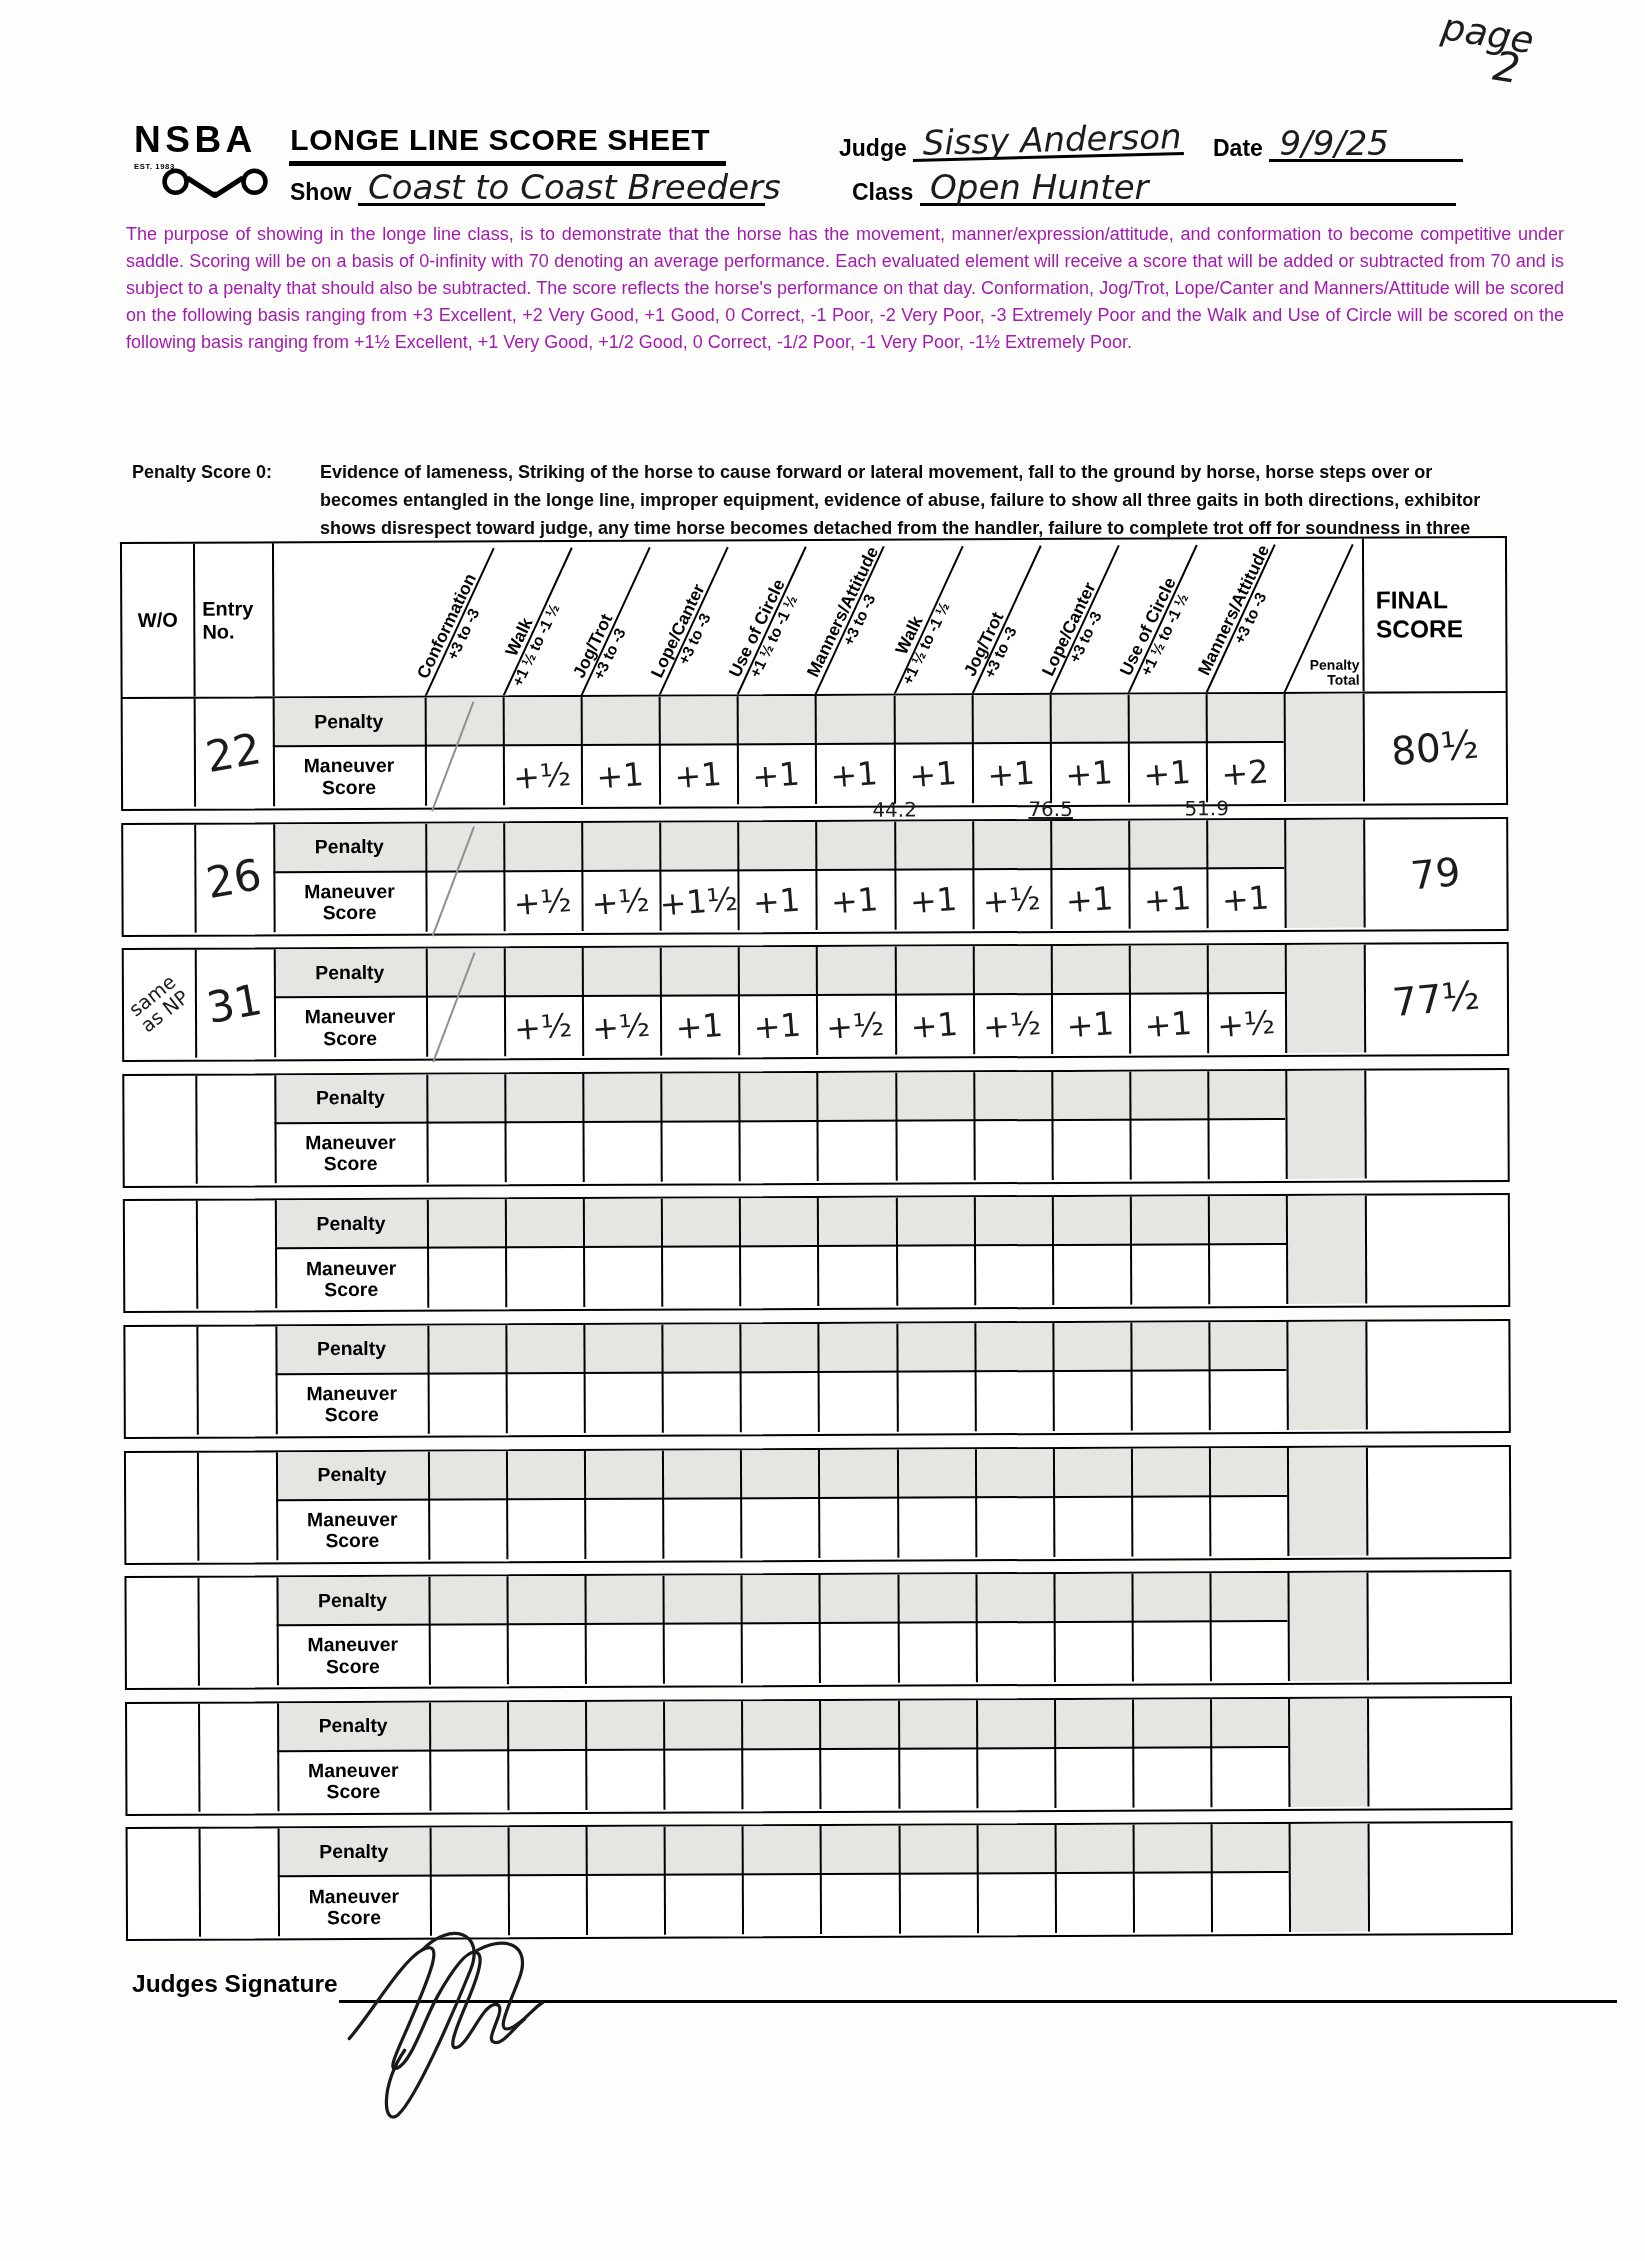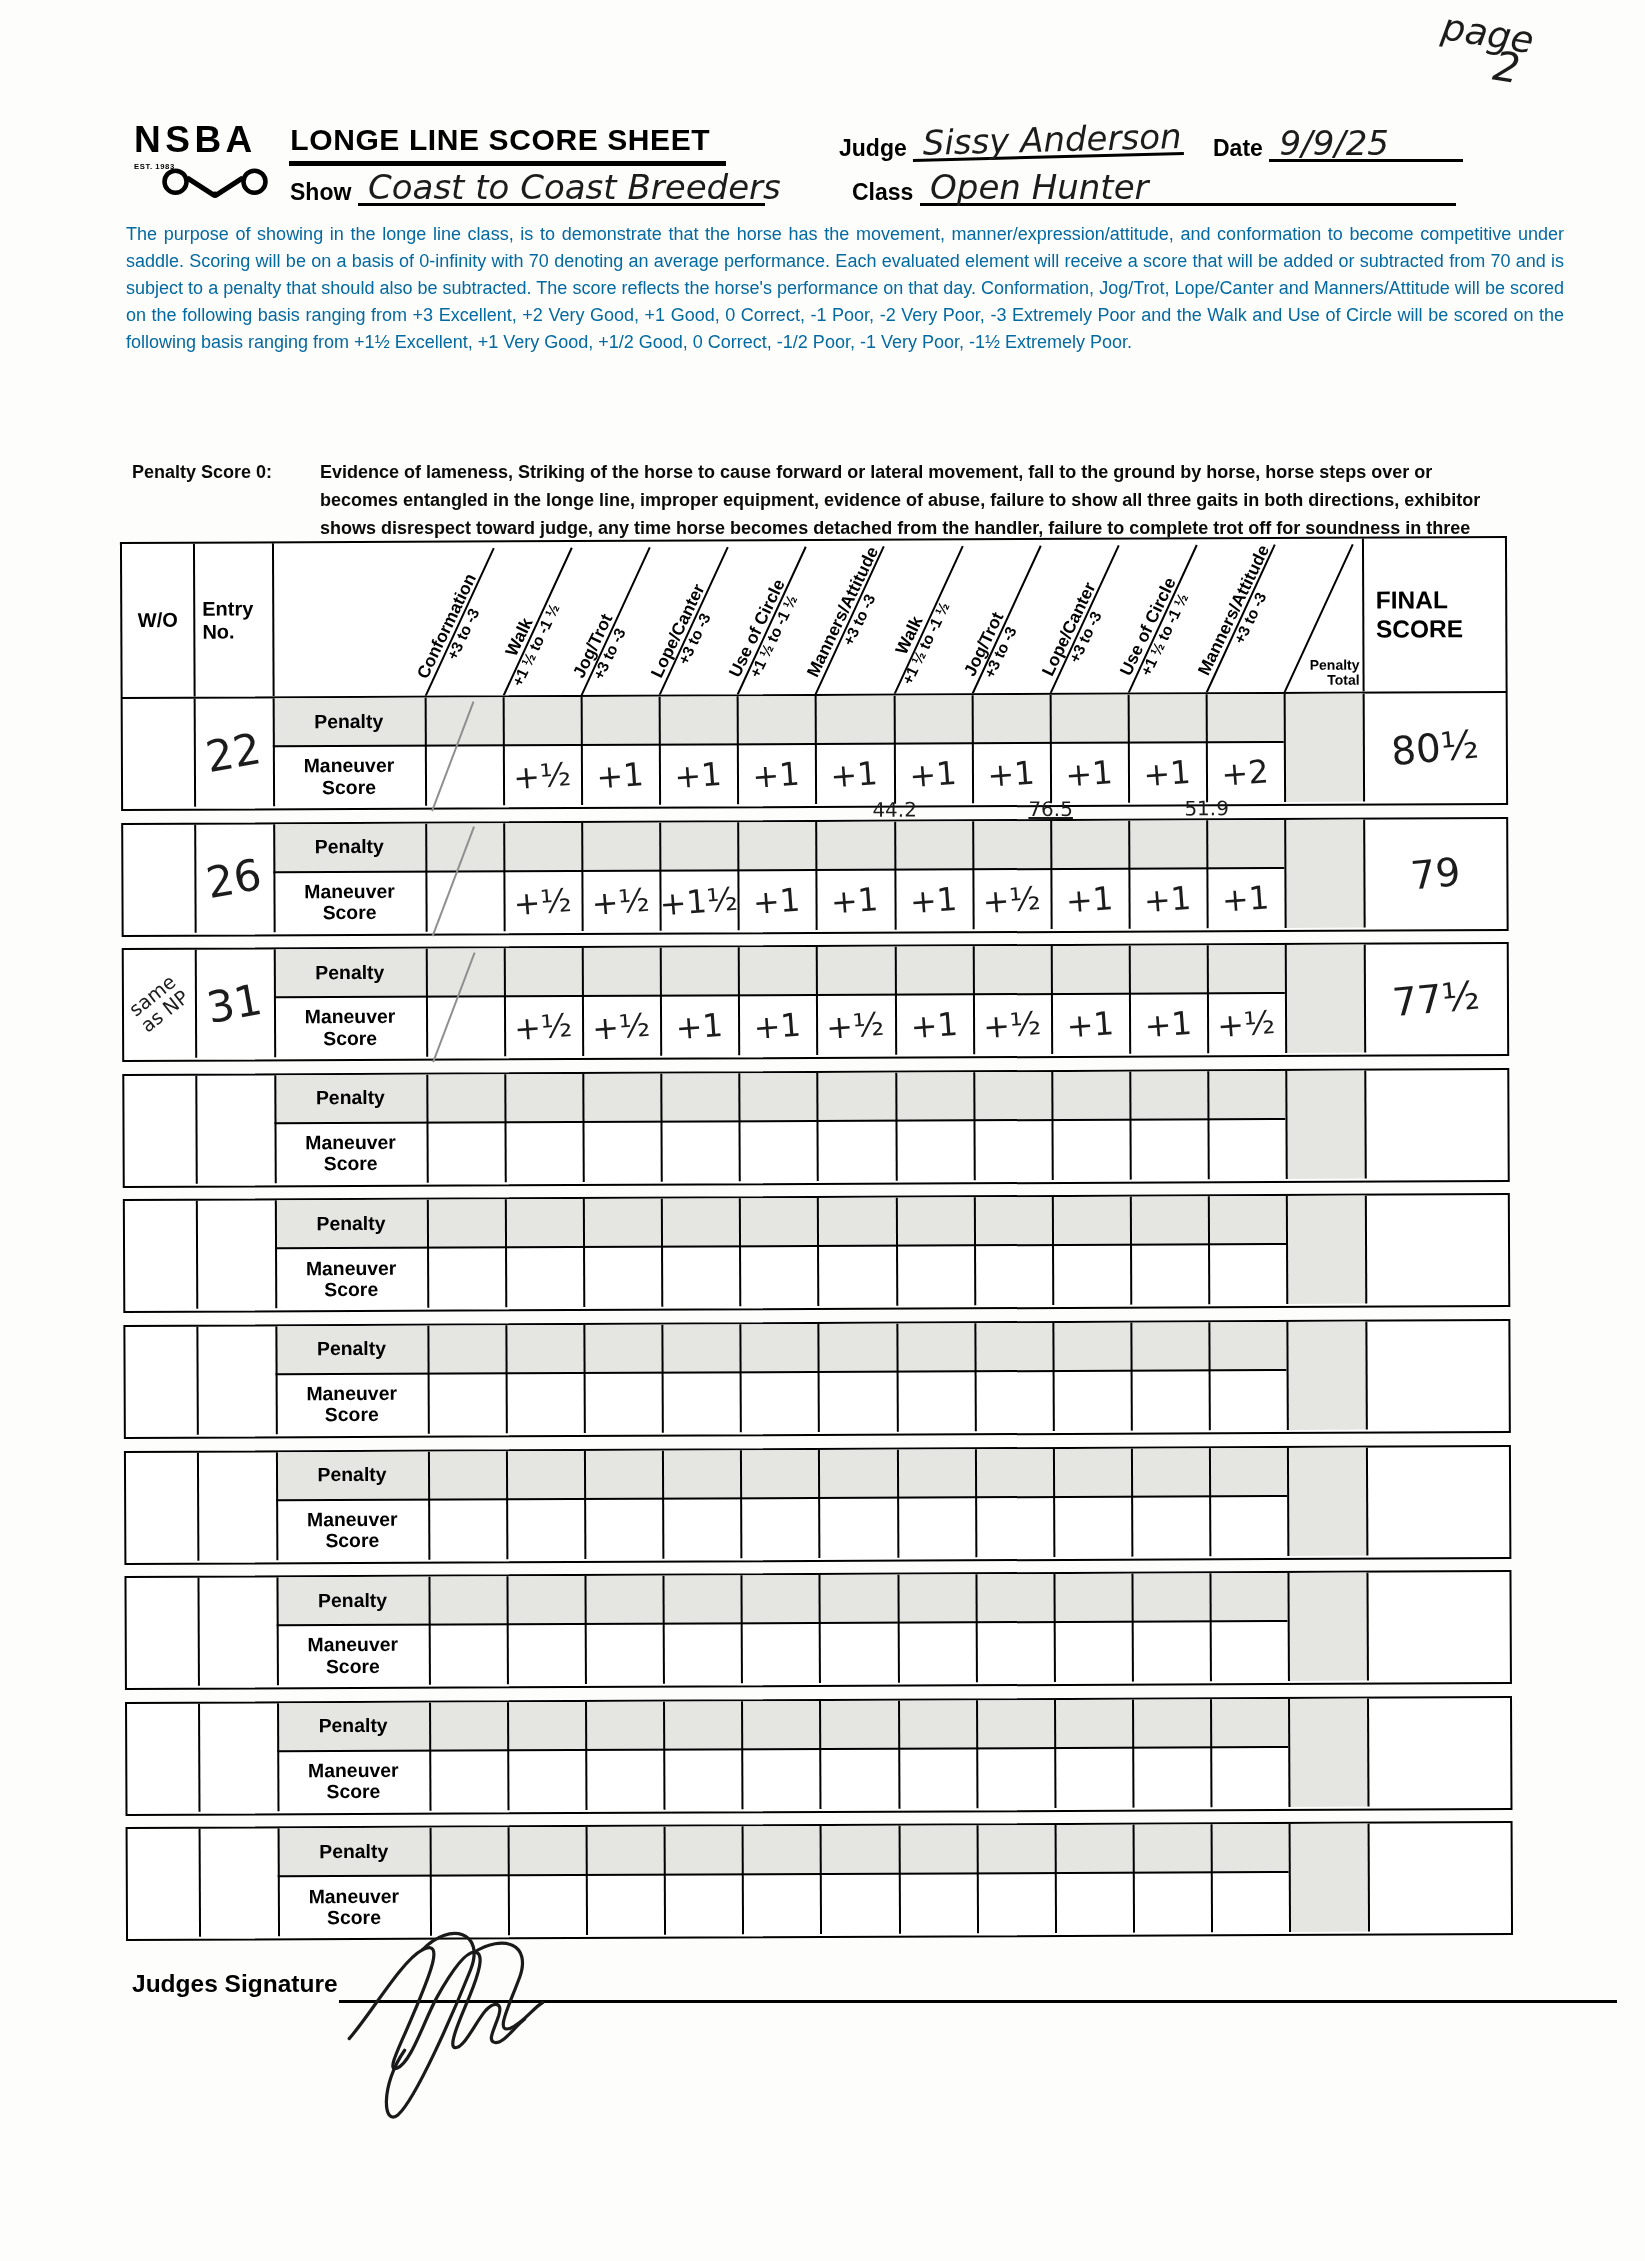--- a/index.html
+++ b/index.html
@@ -36,21 +36,21 @@
   .judge-line .val { width:271px; transform:rotate(-1.5deg); }
   .date-line  { top:129px; left:1213px; }
   .date-line .val { width:194px; }
   .show-line  { top:173px; left:290px; }
   .show-line .val { width:407px; }
   .class-line { top:173px; left:852px; }
   .class-line .val { width:536px; }
   
   .purpose {
     position:absolute; top:221px; left:126px; width:1438px;
-    font-size:18px; line-height:1.5; text-align:justify; color:#0369a1;
+    font-size:18px; line-height:1.5; text-align:justify; color:#a21caf;
   }
   .pen-def { position:absolute; left:132px; width:1394px; display:flex; font-size:18px; line-height:1.55; color:#0a0a0a; }
   .pen-def .dl { width:188px; flex:none; }
   .pen-def .dt { flex:1; max-width:1194px; }
   .pen5 { top:408px; }
   .pen0 { top:459px;font-weight:bold; }
   
   .tblwrap { position:absolute; top:539px; left:123px; width:1387px; transform:rotate(-0.25deg); transform-origin:center; }
   .thead { position:relative; width:1387px; height:155px; border:2.6px solid #000; border-bottom:none; background:#fff; overflow:visible; }
   .cell { position:absolute; display:flex; align-items:center; }

